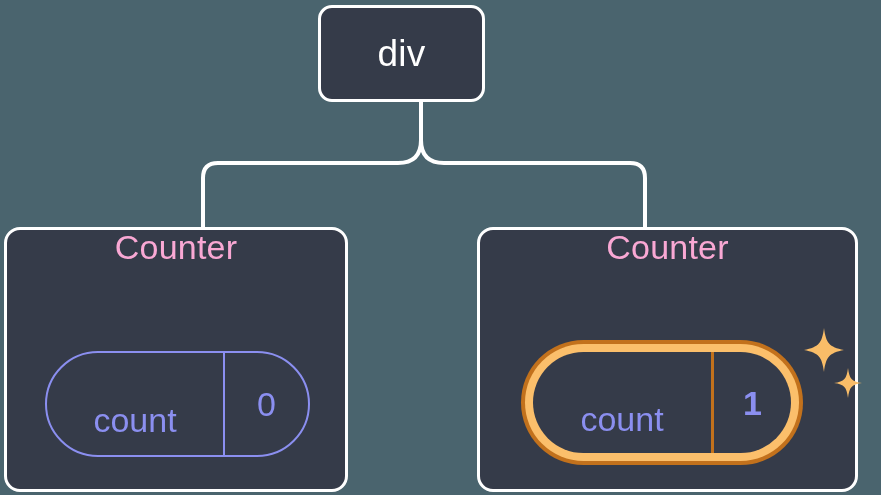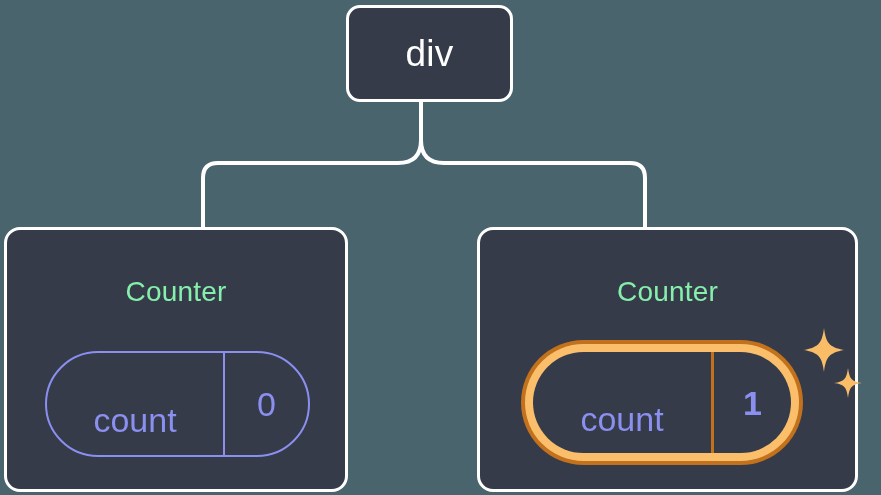--- a/index.html
+++ b/index.html
@@ -20,21 +20,21 @@
   #connectors {
     position: absolute;
     left: 0; top: 0;
     width: 881px; height: 495px;
     pointer-events: none;
   }
 
   
   .root-node {
     position: absolute;
-    left: 346px;
+    left: 318px;
     top: 5px;
     width: 167px;
     height: 97px;
     box-sizing: border-box;
     background: #353b49;
     border: 3px solid #ffffff;
     border-radius: 14px;
     display: flex;
     align-items: center;
     justify-content: center;
@@ -64,26 +64,25 @@
     width: 344px;
     height: 265px;
   }
   .card-right {
     left: 477px;
     top: 227px;
     width: 381px;
     height: 265px;
   }
   .card-title {
-    color: #86efac;
-    font-size: 28px;
+    color: #f9a8d4;
+    font-size: 34px;
     font-weight: 400;
     letter-spacing: 0.2px;
     line-height: 1;
-    margin-top: 48px;
   }
   .pill-plain {
     position: absolute;
     left: 38px;
     top: 121px;
     width: 265px;
     height: 106px;
     box-sizing: border-box;
     border: 2px solid #8b8ff0;
     border-radius: 53px;

